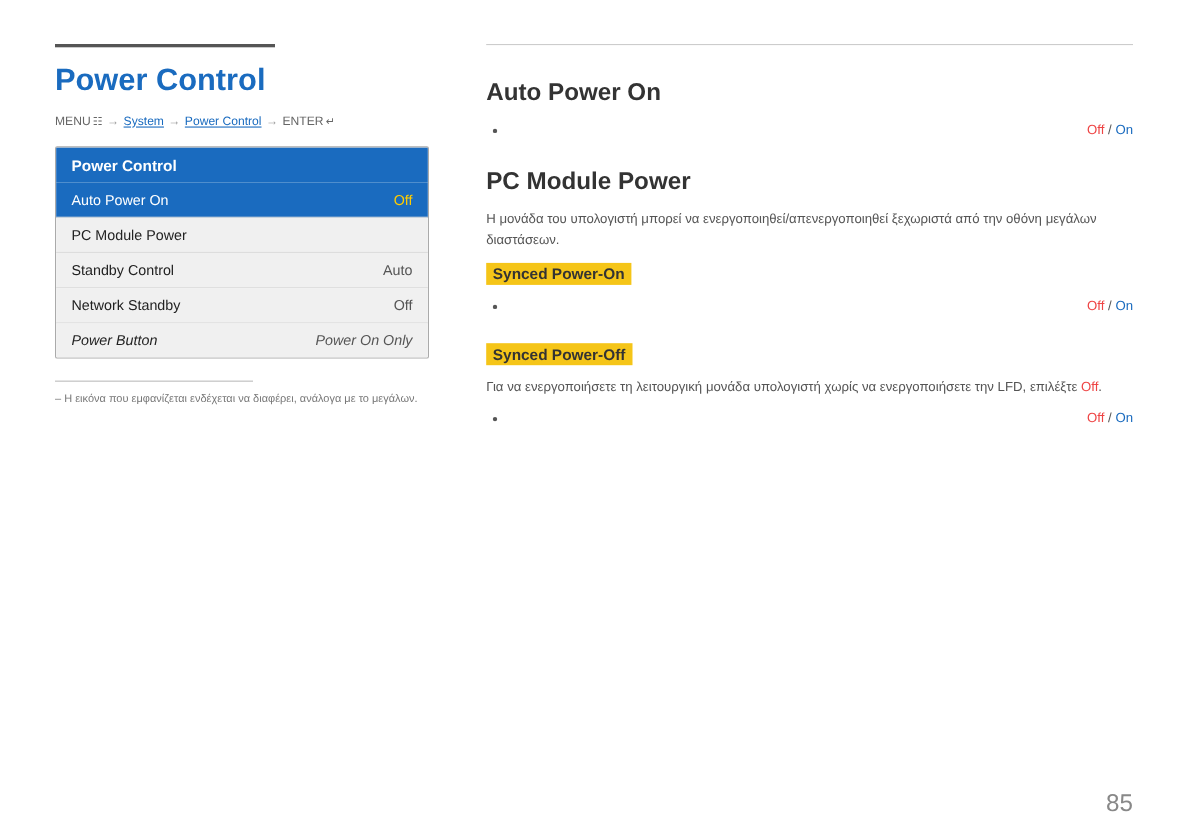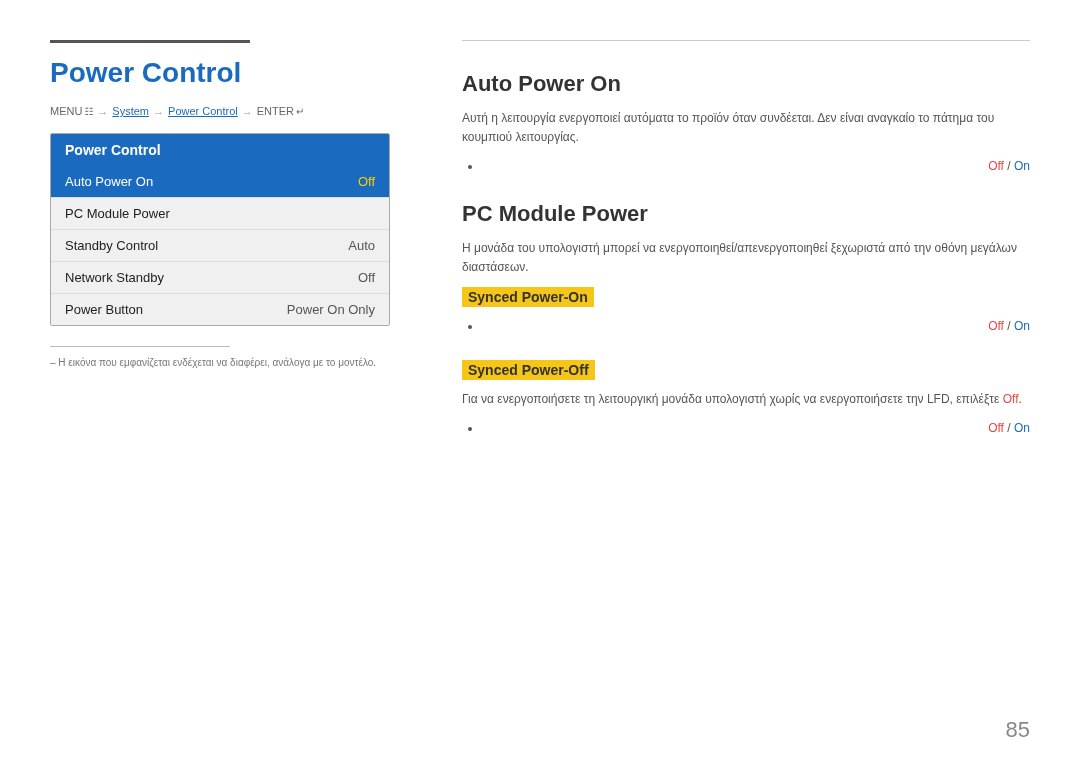--- a/index.html
+++ b/index.html
@@ -11,21 +11,21 @@
       color: #333;
       overflow: hidden;
     }
 
     .page-container {
       width: 1080px;
       height: 763px;
       padding: 40px 50px 30px 50px;
       display: flex;
       flex-direction: row;
-      gap: 72px;
+      gap: 52px;
     }
 
     
     .left-column {
       width: 340px;
       flex-shrink: 0;
     }
 
     .top-rule {
       width: 200px;
@@ -83,20 +83,21 @@
       padding: 8px 14px;
       font-size: 13px;
       color: #222;
       background: #f0f0f0;
       border-bottom: 1px solid #ddd;
       cursor: pointer;
     }
 
     .menu-item:last-child {
       border-bottom: none;
+      font-style: italic;
     }
 
     .menu-item.active {
       background: #1a6bbf;
       color: #ffffff;
     }
 
     .menu-item.active .menu-item-value {
       color: #ffcc00;
     }
@@ -225,31 +226,28 @@
         <span>Network Standby</span>
         <span class="menu-item-value">Off</span>
       </div>
       <div class="menu-item">
         <span>Power Button</span>
         <span class="menu-item-value">Power On Only</span>
       </div>
     </div>
 
     <div class="footnote-rule"></div>
-    <div class="footnote">– Η εικόνα που εμφανίζεται ενδέχεται να διαφέρει, ανάλογα με το μοντέλο.</div>
+    <div class="footnote">– Η εικόνα που εμφανίζεται ενδέχεται να διαφέρει, ανάλογα με το μεγάλων.</div>
   </div>
 
   <div class="right-column">
     <div class="right-top-rule"></div>
 
     <div class="section">
       <div class="section-title">Auto Power On</div>
-      <div class="section-description">
-        Αυτή η λειτουργία ενεργοποιεί αυτόματα το προϊόν όταν συνδέεται. Δεν είναι αναγκαίο το πάτημα του κουμπιού λειτουργίας.
-      </div>
       <ul class="bullet-list">
         <li>
           <span class="off-text">Off</span>
           <span> / </span>
           <span class="on-text">On</span>
         </li>
       </ul>
     </div>
 
     <div class="section">

